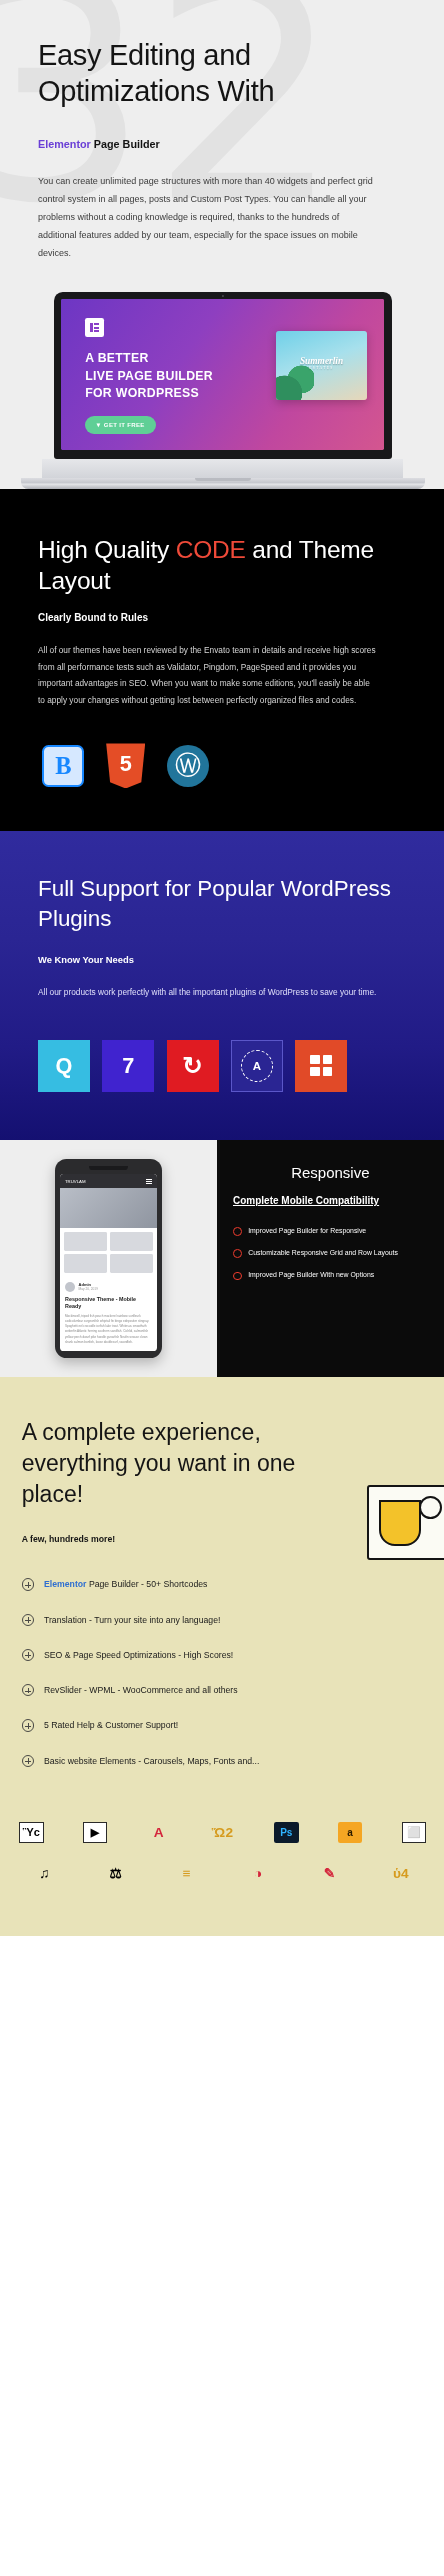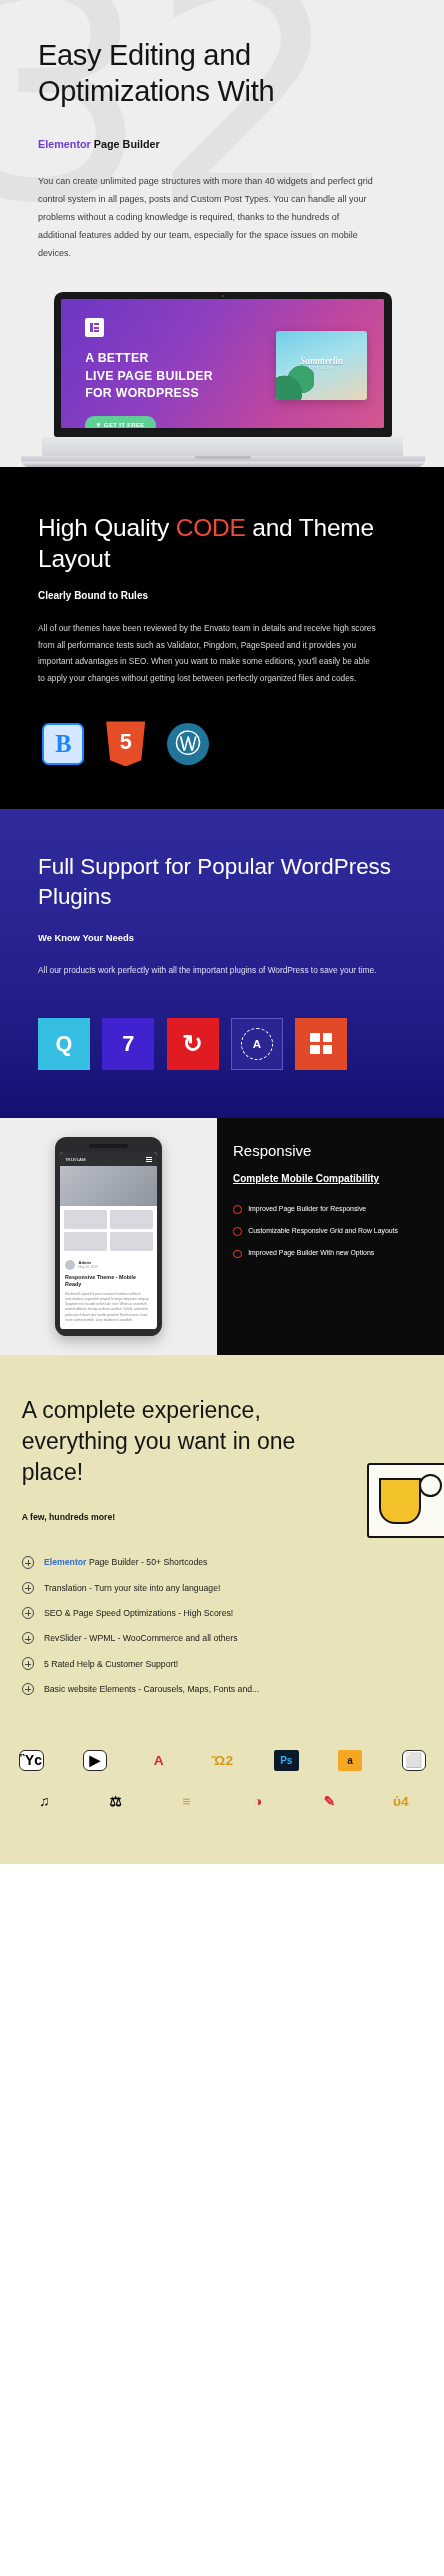--- a/index.html
+++ b/index.html
@@ -66,21 +66,21 @@
     background:#18181a;
     border-radius:8.7px 8.7px 2.9px 2.9px;
     padding:7.2px 7.2px 8.7px 7.2px;
     position:relative;
   }
   .laptop-cam {
     position:absolute; top:2.9px; left:50%; transform:translateX(-50%);
     width:2.2px; height:2.2px; border-radius:50%; background:#4a4a50;
   }
   .laptop-screen {
-    height:129px;
+    height:151px;
     border-radius:1.4px;
     background:linear-gradient(125deg,#6d36c4 0%,#8e3fc0 38%,#c0479f 72%,#d4568f 100%);
     position:relative;
     overflow:hidden;
     padding:19px 0 0 24.5px;
   }
   .el-logo {
     width:19px; height:19px; background:#ffffff; border-radius:2.2px;
     display:flex; align-items:center; justify-content:center;
   }
@@ -218,21 +218,21 @@
   .ph-hero { height:40px; background:linear-gradient(135deg,#b9bec7,#8f95a0); }
   .ph-grid { padding:4.3px; display:grid; grid-template-columns:1fr 1fr; gap:2.9px; }
   .ph-grid div { height:19px; background:#d7d9de; border-radius:1.4px; }
   .ph-author { display:flex; align-items:center; gap:3.6px; padding:4.3px 5px 1.4px 5px; }
   .ph-avatar { width:10px; height:10px; border-radius:50%; background:#c2c5cc; }
   .ph-author b { font-size:4px; color:#222; display:block; }
   .ph-author i { font-size:3.2px; color:#999; font-style:normal; display:block; }
   .ph-title { padding:2.9px 5px 0 5px; font-size:5.4px; font-weight:700; color:#1b1b1b; line-height:1.35; }
   .ph-text { padding:3.6px 5px 6.5px 5px; font-size:3px; color:#8a8a8a; line-height:1.7; }
   .resp-right { flex:1; background:#0b0b0b; color:#ffffff; padding:24.5px 17.3px 24.5px 16px; }
-  .resp-right h2 { font-size:15px; font-weight:400; }
+  .resp-right h2 { font-size:15px; font-weight:400;text-align:center; }
   .resp-right h3 { margin-top:13px; font-size:10px; font-weight:700; line-height:1.45;text-decoration:underline; }
   .resp-list { margin-top:17.3px; }
   .resp-item { display:flex; gap:6.5px; align-items:flex-start; margin-bottom:11.5px; }
   .resp-bullet {
     flex:none; width:8.7px; height:8.7px; border-radius:50%; border:1.1px solid #ee3c2e; margin-top:1.4px;
   }
   .resp-item span { font-size:6.9px; line-height:1.55; color:#ffffff; }
 
   
   .feat-sec { background:#e8e3b9; padding:40px 21.7px 29px 21.7px; position:relative; overflow:hidden; }
@@ -247,40 +247,40 @@
   }
   .paint-ill::before {
     content:""; position:absolute; left:10px; top:13px; width:38px; height:42px;
     border:2.2px solid #141414; border-radius:0 0 16px 16px; background:#f3c22a;
   }
   .paint-ill::after {
     content:""; position:absolute; right:10px; top:8.7px; width:19px; height:19px;
     border:2.2px solid #141414; border-radius:50%;
   }
   .feat-list { margin-top:27.4px; position:relative; z-index:2; }
-  .feat-item { display:flex; align-items:center; gap:10px; padding:6.5px 0; }
+  .feat-item { display:flex; align-items:flex-start; gap:10px; padding:6.5px 0;margin-top:10px; }
   .feat-plus {
     flex:none; width:12.3px; height:12.3px; border-radius:50%; border:0.9px solid #4a4a46;
     position:relative;
   }
   .feat-plus::before, .feat-plus::after {
     content:""; position:absolute; background:#4a4a46;
   }
   .feat-plus::before { left:2.5px; top:5.4px; width:5.8px; height:0.9px; }
   .feat-plus::after { left:5.4px; top:2.5px; width:0.9px; height:5.8px; }
   .feat-text { font-size:8.7px; color:#1a1a1a; line-height:1.4; }
   .feat-text .lnk { color:#2f6fd0; font-weight:700; }
   .feat-text .lnk-r { color:#d4263c; font-weight:700; }
 
   
   .iconbar { background:#e8e3b9; padding:19px 19px 33px 19px; }
   .iconbar-row { display:flex; justify-content:space-between; align-items:center; margin-bottom:19px; }
   .ibx { width:24.5px; height:21.7px; display:flex; align-items:center; justify-content:center;
          font-size:13.7px; font-weight:700; }
-  .ibx.frame { border:1.4px solid #2a2a2a; border-radius:6px; background:#ffffff; font-size:14px; }
+  .ibx.frame { border:1.4px solid #2a2a2a; border-radius:0; background:#ffffff; font-size:11px; }
   .ibx.ps { background:#0b1a2b; color:#2fb3ff; border-radius:2.2px; font-size:10px; }
   .ibx.ai { background:#f5a623; color:#2a1a00; border-radius:2.2px; font-size:10px; }
   .ibx.red { color:#d4263c; }
   .ibx.amber { color:#d69b1e; }
 </style>
 </head>
 <body>
 
 <div class="page">
 

